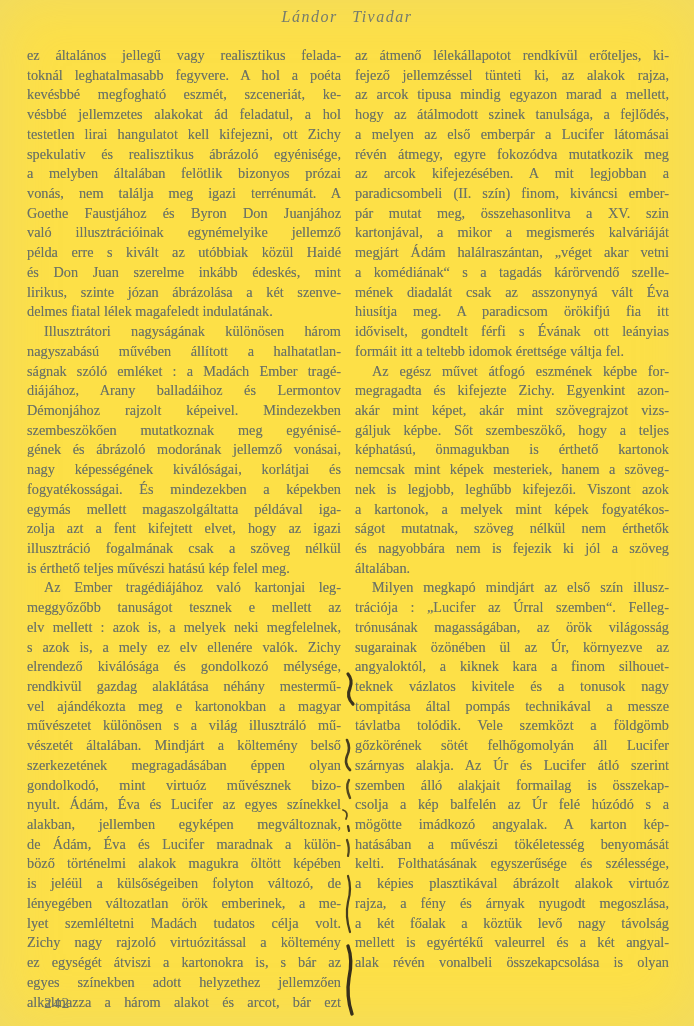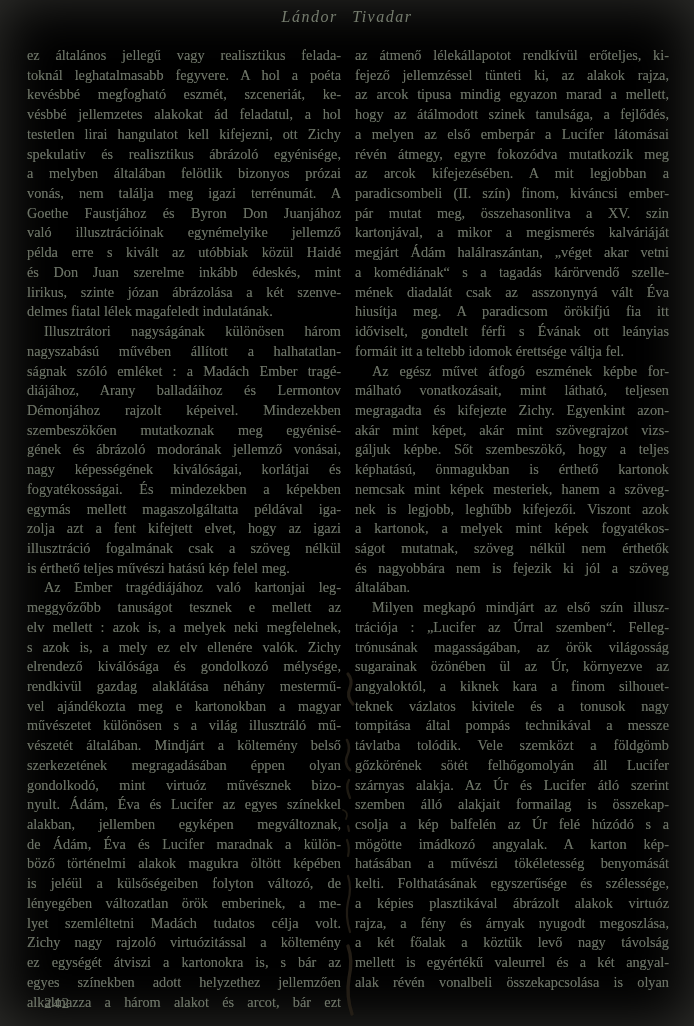--- a/index.html
+++ b/index.html
@@ -4,21 +4,21 @@
 <style>
   html, body {
     margin: 0;
     padding: 0;
     background: #e8e8e4;
   }
   .page {
     position: relative;
     width: 694px;
     height: 1026px;
-    background: #000000;
+    background: #fde047;
     overflow: hidden;
     font-family: "Liberation Serif", "DejaVu Serif", serif;
     color: #6c7366;
     box-shadow: inset 0 0 60px rgba(200,198,188,0.25);
   }
   .running-head {
     position: absolute;
     top: 8px;
     left: 0;
     width: 100%;
@@ -135,21 +135,20 @@
       <div class="line">paradicsombeli (II. szín) finom, kiváncsi ember-</div>
       <div class="line">pár mutat meg, összehasonlitva a XV. szin</div>
       <div class="line">kartonjával, a mikor a megismerés kalváriáját</div>
       <div class="line">megjárt Ádám halálraszántan, „véget akar vetni</div>
       <div class="line">a komédiának“ s a tagadás kárörvendő szelle-</div>
       <div class="line">mének diadalát csak az asszonynyá vált Éva</div>
       <div class="line">hiusítja meg. A paradicsom örökifjú fia itt</div>
       <div class="line">időviselt, gondtelt férfi s Évának ott leányias</div>
       <div class="line para-end">formáit itt a teltebb idomok érettsége váltja fel.</div>
       <div class="line indent">Az egész művet átfogó eszmének képbe for-</div>
-      <div class="line">málható vonatkozásait, mint látható, teljesen</div>
       <div class="line">megragadta és kifejezte Zichy. Egyenkint azon-</div>
       <div class="line">akár mint képet, akár mint szövegrajzot vizs-</div>
       <div class="line">gáljuk képbe. Sőt szembeszökő, hogy a teljes</div>
       <div class="line">képhatású, önmagukban is érthető kartonok</div>
       <div class="line">nemcsak mint képek mesteriek, hanem a szöveg-</div>
       <div class="line">nek is legjobb, leghűbb kifejezői. Viszont azok</div>
       <div class="line">a kartonok, a melyek mint képek fogyatékos-</div>
       <div class="line">ságot mutatnak, szöveg nélkül nem érthetők</div>
       <div class="line">és nagyobbára nem is fejezik ki jól a szöveg</div>
       <div class="line para-end">általában.</div>

